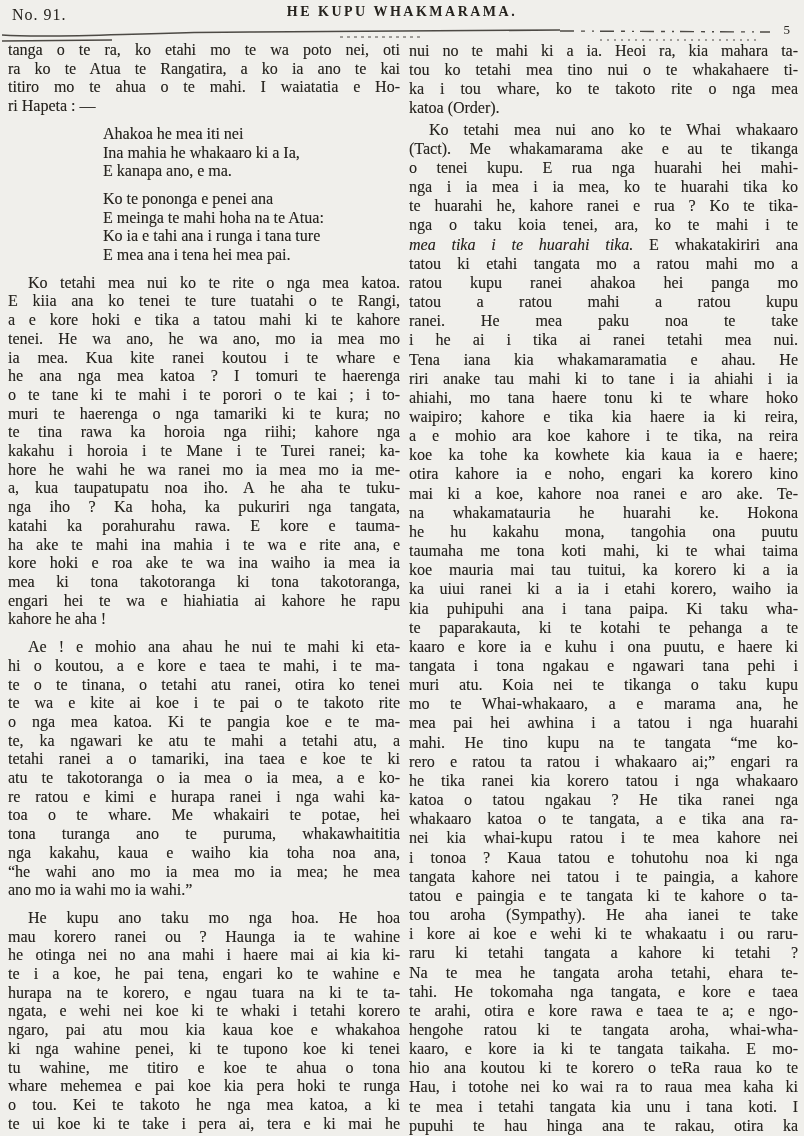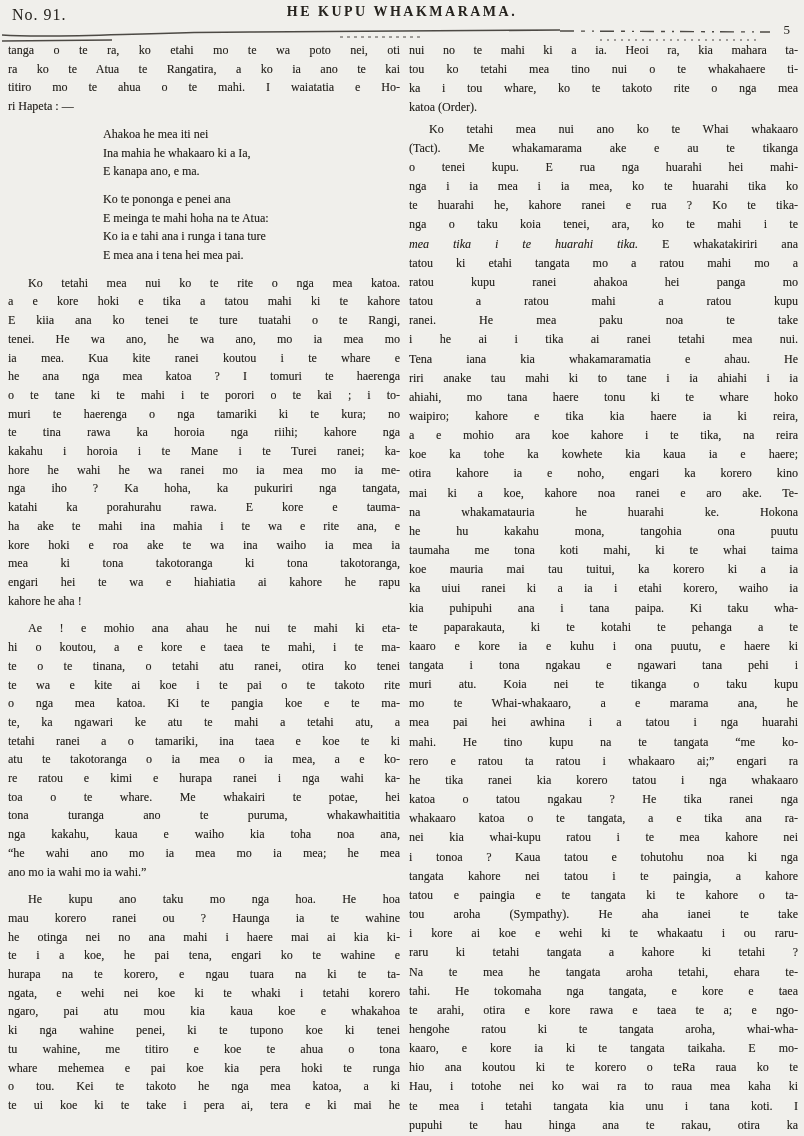--- a/index.html
+++ b/index.html
@@ -26,21 +26,21 @@
     font-size:14px;letter-spacing:2.5px;font-weight:bold;
   }
   .hdr-page{
     position:absolute;right:14px;top:22px;
     font-size:13px;
   }
   .hdr-rule{position:absolute;left:0;top:20px;width:804px;height:26px;}
   
   .col{
     position:absolute;top:41px;height:1094px;
-    font-size:12px;
+    font-size:16px;
     text-shadow:0.2px 0.2px 0 rgba(38,35,30,.35);
   }
   .col-left{left:8px;width:392px;line-height:18.7px;}
   .col-right{left:409px;width:389px;line-height:19.15px;}
   .col-left .block + .block{margin-top:9px;}
   .col-right .block + .block{margin-top:2px;}
   .line{
     text-align:justify;
     text-align-last:justify;
     overflow:hidden;
@@ -83,30 +83,31 @@
         <div class="line">E kanapa ano, e ma.</div>
       </div>
       <div class="block verse">
         <div class="line">Ko te pononga e penei ana</div>
         <div class="line">E meinga te mahi hoha na te Atua:</div>
         <div class="line">Ko ia e tahi ana i runga i tana ture</div>
         <div class="line">E mea ana i tena hei mea pai.</div>
       </div>
       <div class="block para">
         <div class="line">Ko tetahi mea nui ko te rite o nga mea katoa.</div>
+        <div class="line">E kiia ana ko tenei te ture tuatahi o te Rangi,</div>
         <div class="line">a e kore hoki e tika a tatou mahi ki te kahore</div>
-        <div class="line">E kiia ana ko tenei te ture tuatahi o te Rangi,</div>
         <div class="line">tenei.  He wa ano, he wa ano, mo ia mea mo</div>
         <div class="line">ia mea.  Kua kite ranei koutou i te whare e</div>
         <div class="line">he ana nga mea katoa ?  I tomuri te haerenga</div>
         <div class="line">o te tane ki te mahi i te porori o te kai ; i to-</div>
         <div class="line">muri te haerenga o nga tamariki ki te kura; no</div>
         <div class="line">te tina rawa ka horoia nga riihi; kahore nga</div>
         <div class="line">kakahu i horoia i te Mane i te Turei ranei; ka-</div>
         <div class="line">hore he wahi he wa ranei mo ia mea mo ia me-</div>
+        <div class="line">a, kua taupatupatu noa iho. A he aha te tuku-</div>
         <div class="line">nga iho ?  Ka hoha, ka pukuriri nga tangata,</div>
         <div class="line">katahi ka porahurahu rawa.  E kore e tauma-</div>
         <div class="line">ha ake te mahi ina mahia i te wa e rite ana, e</div>
         <div class="line">kore hoki e roa ake te wa ina waiho ia mea ia</div>
         <div class="line">mea ki tona takotoranga ki tona takotoranga,</div>
         <div class="line">engari hei te wa e hiahiatia ai kahore he rapu</div>
         <div class="line">kahore he aha !</div>
       </div>
       <div class="block para">
         <div class="line">Ae ! e mohio ana ahau he nui te mahi ki eta-</div>

